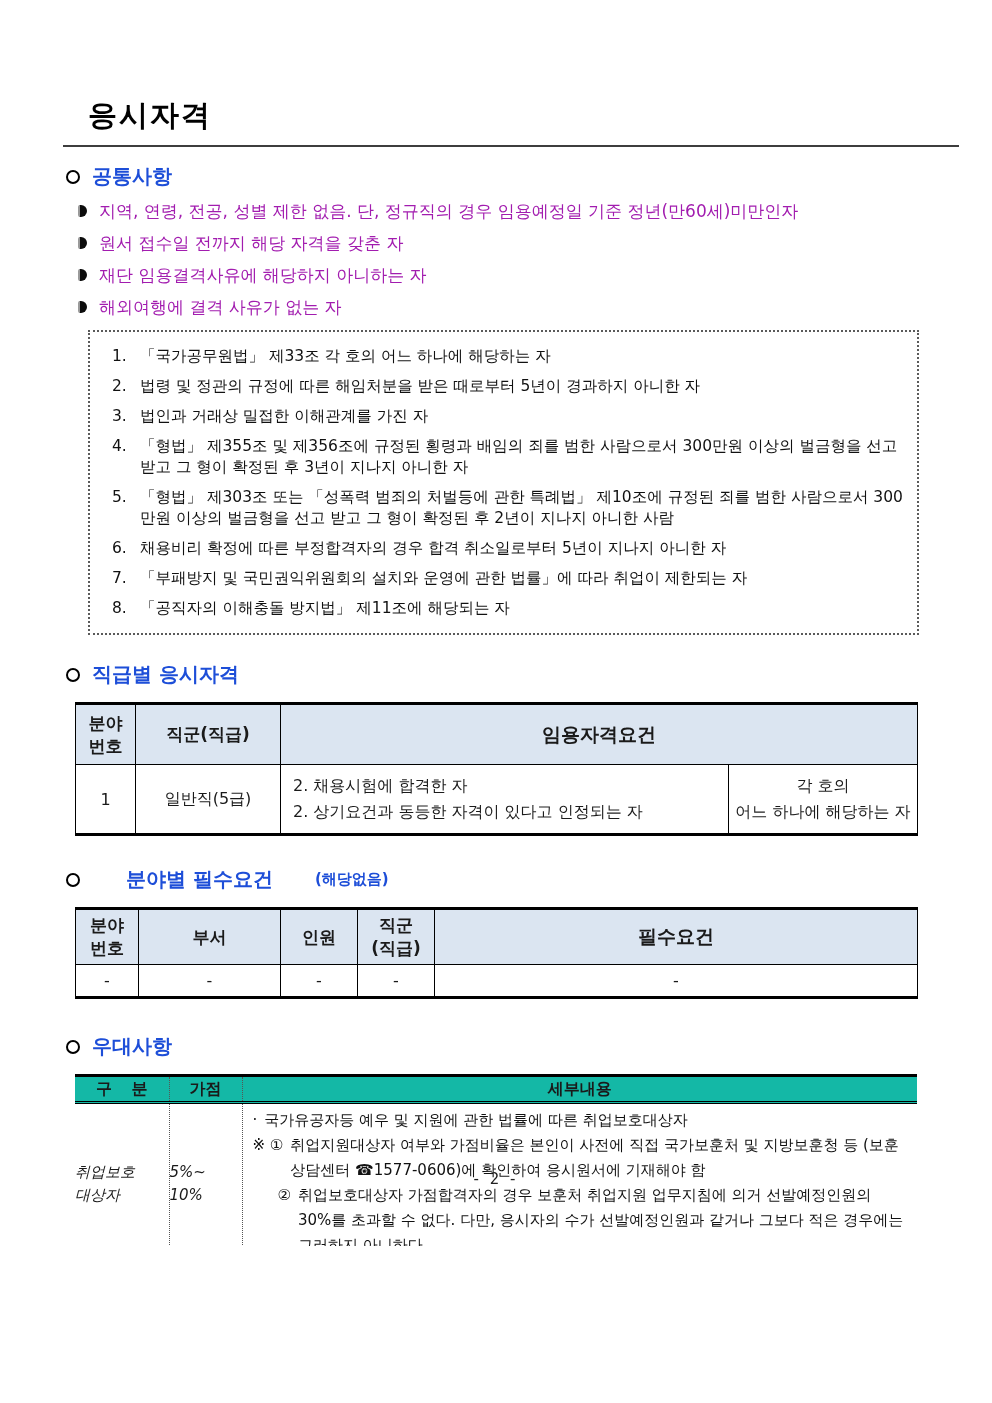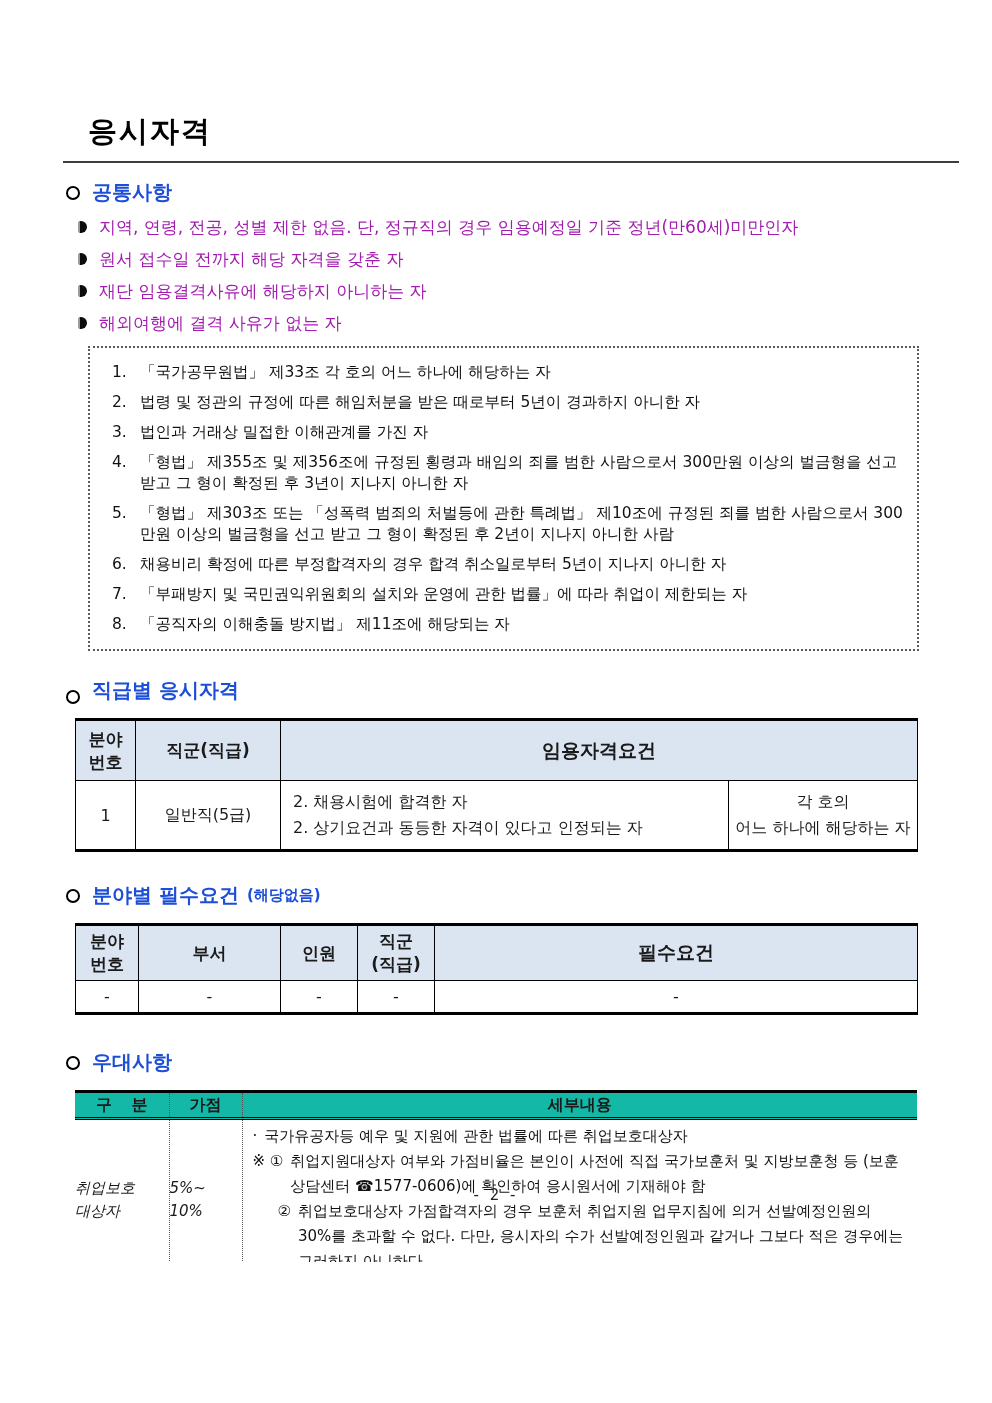--- a/index.html
+++ b/index.html
@@ -5,21 +5,21 @@
   * { margin: 0; padding: 0; box-sizing: border-box; }
   html, body { background: #ffffff; }
   body {
     font-family: "DejaVu Sans", "Liberation Sans", sans-serif;
     color: #1a1a1a;
   }
   .page {
     position: relative;
     width: 992px;
     height: 1246px;
-    margin: 16px auto;
+    margin: 0 auto;
     background: #ffffff;
     overflow: hidden;
   }
 
   
   .doc-title {
     margin: 96px 0 0 88px;
     font-size: 29px;
     font-weight: bold;
     letter-spacing: 2px;
@@ -211,21 +211,21 @@
     <div class="dq-item">
       <span class="dq-num">7.</span>
       <span class="dq-text">「부패방지 및 국민권익위원회의 설치와 운영에 관한 법률」에 따라 취업이 제한되는 자</span>
     </div>
     <div class="dq-item">
       <span class="dq-num">8.</span>
       <span class="dq-text">「공직자의 이해충돌 방지법」 제11조에 해당되는 자</span>
     </div>
   </div>
 
-  <div class="section-heading" style="margin-top:26px;align-items:flex-end;">
+  <div class="section-heading" style="margin-top:26px;">
     <span class="circle-marker"></span>
     <span>직급별 응시자격</span>
   </div>
 
   <table class="tbl-solid tbl1" style="margin-top:14px;">
     <colgroup>
       <col style="width:60px">
         <col style="width:145px">
         <col style="width:448px">
         <col style="width:189px">
@@ -247,21 +247,21 @@
         <div>2. 상기요건과 동등한 자격이 있다고 인정되는 자</div>
       </td>
       <td class="qual-note">
         <div>각 호의</div>
         <div>어느 하나에 해당하는 자</div>
       </td>
     </tr>
   </tbody>
     </table>
 
-  <div class="section-heading" style="margin-top:30px;">
+  <div class="section-heading" style="margin-top:30px;gap:34px;">
     <span class="circle-marker"></span>
     <span>분야별 필수요건</span>
     <span class="heading-note">(해당없음)</span>
   </div>
 
   <table class="tbl-solid tbl2" style="margin-top:14px;">
     <colgroup>
       <col style="width:63px">
         <col style="width:142px">
         <col style="width:77px">

